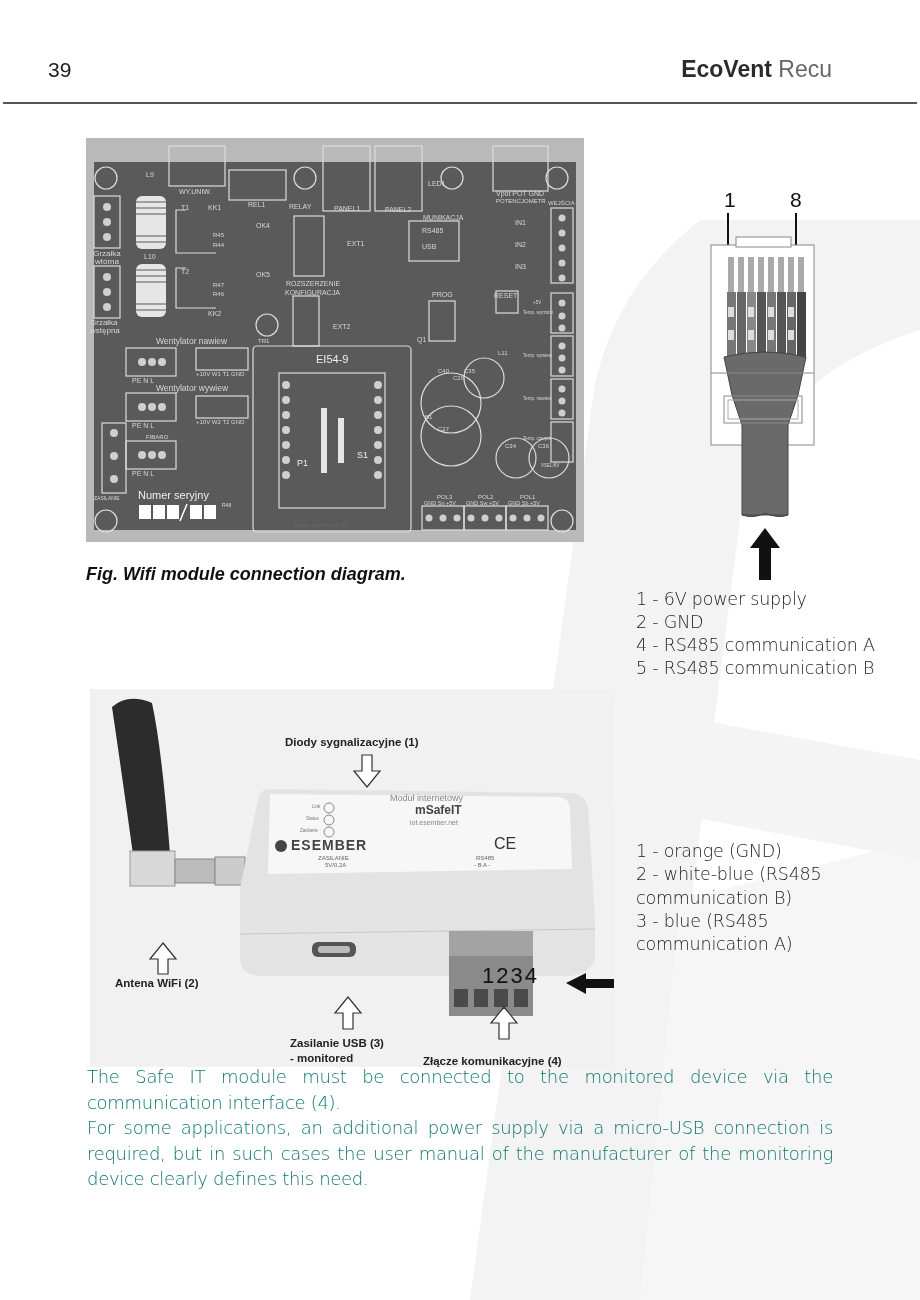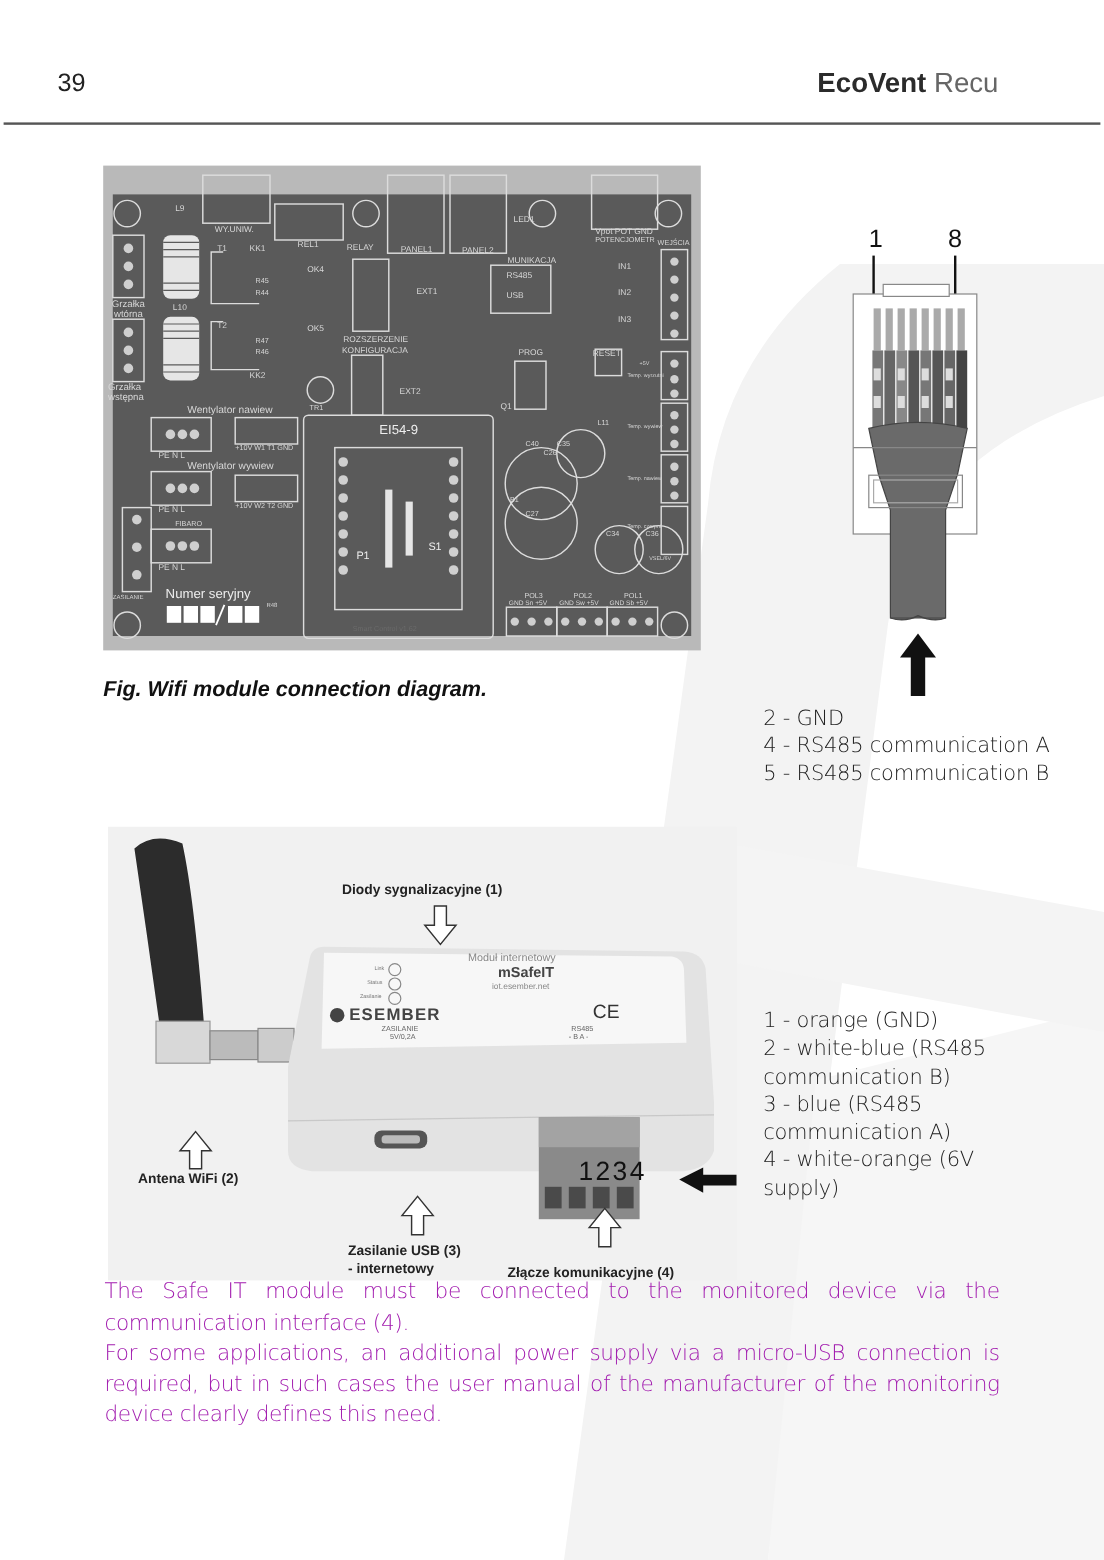--- a/index.html
+++ b/index.html
@@ -27,21 +27,21 @@
   .pinout-list { position:absolute; left:636px; top:588px; font-size:17.5px; line-height:23px; color:#222; z-index:2; font-family:"DejaVu Sans", sans-serif; font-weight:300; letter-spacing:-0.2px; }
   .pinout-list div { white-space:nowrap; }
 
   
   .module-photo { position:absolute; left:90px; top:689px; width:524px; height:378px; background:#f1f1f1; z-index:1; overflow:hidden; }
   .callout { position:absolute; font-family:Liberation Sans, sans-serif; font-weight:bold; font-size:11.5px; color:#222; white-space:nowrap; }
   .term-num { position:absolute; font-size:22px; color:#111; font-family:"Liberation Sans", sans-serif; letter-spacing:2px; }
 
   .wire-list { position:absolute; left:636px; top:840px; width:200px; font-size:17.5px; line-height:23.3px; color:#222; z-index:2; font-weight:300; letter-spacing:-0.2px; }
 
-  .body-text { position:absolute; left:87px; top:1064px; width:746px; font-size:18px; line-height:25.5px; color:#a21caf; z-index:3; font-family:"DejaVu Sans", sans-serif; font-weight:300; letter-spacing:-0.3px; }
+  .body-text { position:absolute; left:87px; top:1064px; width:746px; font-size:18px; line-height:25.5px; color:#0f766e; z-index:3; font-family:"DejaVu Sans", sans-serif; font-weight:300; letter-spacing:-0.3px; }
   .body-text p { margin:0; text-align:justify; text-align-last:left; }
   .body-text p.j { text-align-last:justify; }
 </style>
 </head>
 <body>
 
 <svg class="watermark" viewBox="0 0 920 1300">
   <path d="M700 220 Q600 300 590 420 L470 1300 L640 1300 L740 520 Q760 380 920 330 L920 220 Z" fill="#f3f3f3"></path>
   <path d="M640 1300 L680 900 L920 840 L920 1300 Z" fill="#f6f6f6"></path>
   <path d="M590 700 L920 760 L920 860 L600 800 Z" fill="#f4f4f4"></path>
@@ -318,20 +318,21 @@
     <path d="M34 172 Q75 162 116 172 L108 210 L98 240 L98 330 L52 330 L52 240 L42 210 Z" fill="#6a6a6a" stroke="#444" stroke-width="1"></path>
     <line x1="21" y1="188" x2="124" y2="188" stroke="#888"></line>
     <rect x="34" y="211" width="78" height="27" fill="none" stroke="#888"></rect>
     <rect x="38" y="215" width="70" height="19" fill="none" stroke="#aaa"></rect>
     <path d="M52 330 Q64 334 75 328 Q88 334 98 330" fill="#555" stroke="#444"></path>
     <polygon points="75,343 60,363 69,363 69,395 81,395 81,363 90,363" fill="#111"></polygon>
   </svg>
 </div>
 
 <div class="pinout-list">
+  <div>1 - 6V power supply</div>
   <div>2 - GND</div>
   <div>4 - RS485 communication A</div>
   <div>5 - RS485 communication B</div>
 </div>
 
 <div class="module-photo">
   <svg width="524" height="378">
 
     <path d="M22 18 Q38 4 62 14 Q72 60 80 165 Q70 185 45 180 Q34 100 22 18 Z" fill="#2c2c2c"></path>
     <rect x="40" y="162" width="45" height="35" fill="#d8d8d8" stroke="#999"></rect>
@@ -364,21 +365,21 @@
       <polygon points="272,66 282,66 282,82 290,82 277,98 264,82 272,82"></polygon>
       <polygon points="73,254 86,270 78,270 78,285 68,285 68,270 60,270"></polygon>
       <polygon points="258,308 271,324 263,324 263,340 253,340 253,324 245,324"></polygon>
       <polygon points="414,318 427,334 419,334 419,350 409,350 409,334 401,334"></polygon>
     </g>
     <polygon points="476,294 496,284 496,290 524,290 524,299 496,299 496,305" fill="#111"></polygon>
   </svg>
   <span class="callout" style="left:195px;top:47px;">Diody sygnalizacyjne (1)</span>
   <span class="callout" style="left:25px;top:288px;">Antena WiFi (2)</span>
   <span class="callout" style="left:200px;top:348px;">Zasilanie USB (3)</span>
-  <span class="callout" style="left:200px;top:363px;">- internetowy</span>
+  <span class="callout" style="left:200px;top:363px;">- monitored</span>
   <span class="callout" style="left:333px;top:366px;">Złącze komunikacyjne (4)</span>
 
   <span class="callout" style="left:222px;top:115px;font-size:4.5px;font-weight:normal;color:#777;">Link</span>
   <span class="callout" style="left:216px;top:127px;font-size:4.5px;font-weight:normal;color:#777;">Status</span>
   <span class="callout" style="left:210px;top:139px;font-size:4.5px;font-weight:normal;color:#777;">Zasilanie</span>
   <span class="callout" style="left:300px;top:104px;font-size:9px;font-weight:normal;color:#888;">Moduł internetowy</span>
   <span class="callout" style="left:325px;top:114px;font-size:12px;color:#444;">mSafeIT</span>
   <span class="callout" style="left:320px;top:130px;font-size:7px;font-weight:normal;color:#888;">iot.esember.net</span>
   <span class="callout" style="left:201px;top:148px;font-size:14px;color:#444;letter-spacing:1px;">ESEMBER</span>
   <span class="callout" style="left:404px;top:146px;font-size:16px;font-weight:normal;color:#333;">CE</span>
@@ -386,20 +387,19 @@
   <span class="callout" style="left:235px;top:173px;font-size:6px;font-weight:normal;color:#666;">5V/0,2A</span>
   <span class="callout" style="left:386px;top:166px;font-size:6px;font-weight:normal;color:#666;">RS485</span>
   <span class="callout" style="left:384px;top:173px;font-size:6px;font-weight:normal;color:#666;">- B  A -</span>
   <span class="term-num" style="left:392px;top:274px;">1234</span>
 </div>
 
 <div class="wire-list">
   <div>1 - orange (GND)</div>
   <div>2 - white-blue (RS485 communication B)</div>
   <div>3 - blue (RS485 communication A)</div>
-  <div>4 - white-orange (6V supply)</div>
 </div>
 
 <div class="body-text">
   <p class="j">The Safe IT module must be connected to the monitored device via the</p>
   <p>communication interface (4).</p>
   <p>For some applications, an additional power supply via a micro-USB connection is required, but in such cases the user manual of the manufacturer of the monitoring device clearly defines this need.</p>
 </div>
 
 </body></html>

